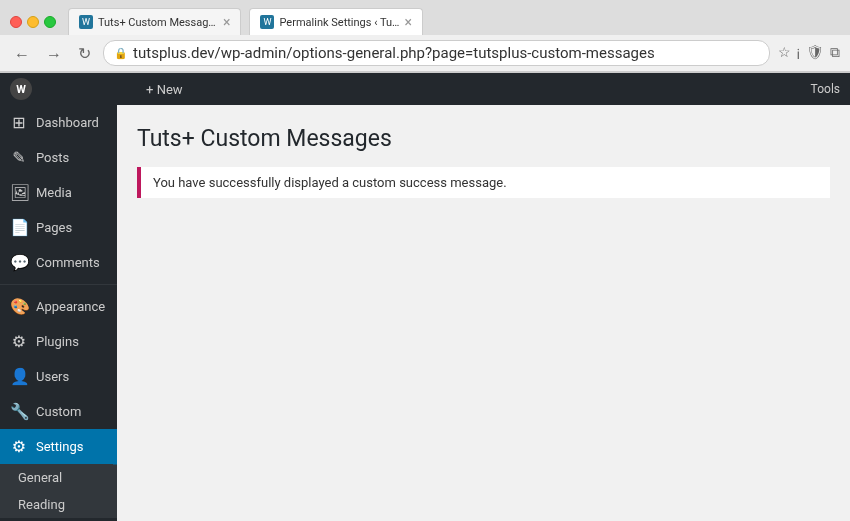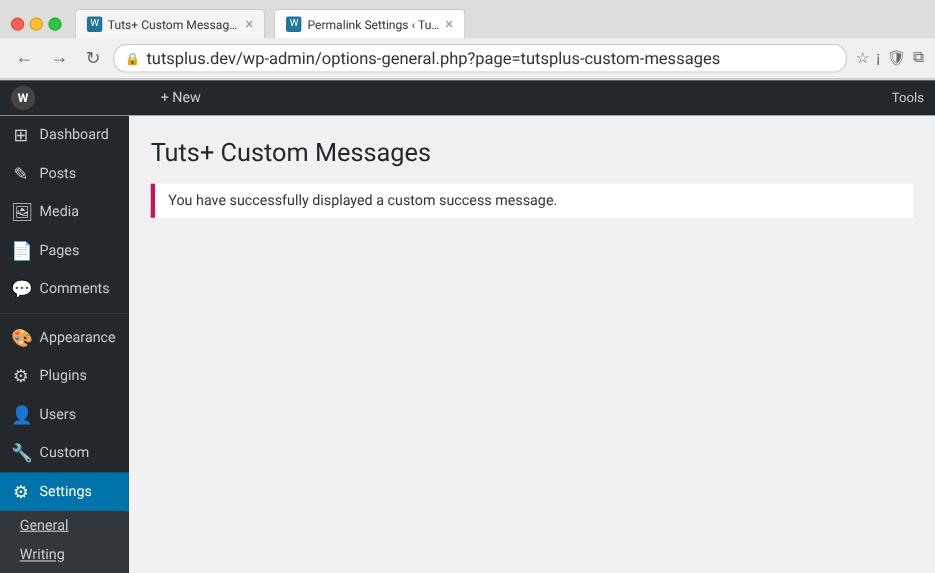--- a/index.html
+++ b/index.html
@@ -45,21 +45,21 @@
     .sidebar { width: 117px; background: #23282d; color: #eee; overflow-y: auto; flex-shrink: 0; }
     .sidebar-menu { list-style: none; }
     .sidebar-item { display: flex; align-items: center; gap: 8px; padding: 8px 10px; color: #ccc; font-size: 13px; cursor: pointer; }
     .sidebar-item.active { background: #0073aa; color: white; }
     .sidebar-item .icon { font-size: 16px; width: 18px; text-align: center; }
     .sidebar-divider { height: 1px; background: #32373c; margin: 4px 0; }
     .sidebar-label { font-size: 13px; text-align: center; }
 
     
     .settings-submenu { background: #32373c; list-style: none; }
-    .settings-submenu-item { padding: 6px 10px 6px 18px; color: #ccc; font-size: 13px; cursor: pointer; text-decoration: underline; }
+    .settings-submenu-item { padding: 6px 10px 6px 18px; color: #ccc; font-size: 13px; cursor: pointer; }
 
     
     .content-area { flex: 1; background: #f1f1f1; overflow-y: auto; padding: 20px 20px; }
     .page-title { font-size: 23px; font-weight: 400; color: #23282d; margin-bottom: 15px; }
 
     
     .notice-success { border-left: 4px solid #be185d; background: white; padding: 8px 12px; margin-bottom: 15px; }
     .notice-success p { color: #333; font-size: 13px; }
 
     
@@ -162,21 +162,20 @@
           <span class="sidebar-label">Custom</span>
         </li>
         <li class="sidebar-item active" style="position:relative;">
           <span class="icon">⚙</span>
           <span class="sidebar-label">Settings</span>
           <span style="position:absolute;right:0;top:50%;transform:translateY(-50%);width:4px;height:100%;background:#0073aa;"></span>
         </li>
 
         <ul class="settings-submenu">
           <li class="settings-submenu-item">General</li>
-          <li class="settings-submenu-item">Writing</li>
           <li class="settings-submenu-item">Reading</li>
 
         </ul>
       </ul>
     </nav>
 
     <main class="content-area">
       <h1 class="page-title">Tuts+ Custom Messages</h1>
       <div class="notice-success">
         <p>You have successfully displayed a custom success message.</p>

